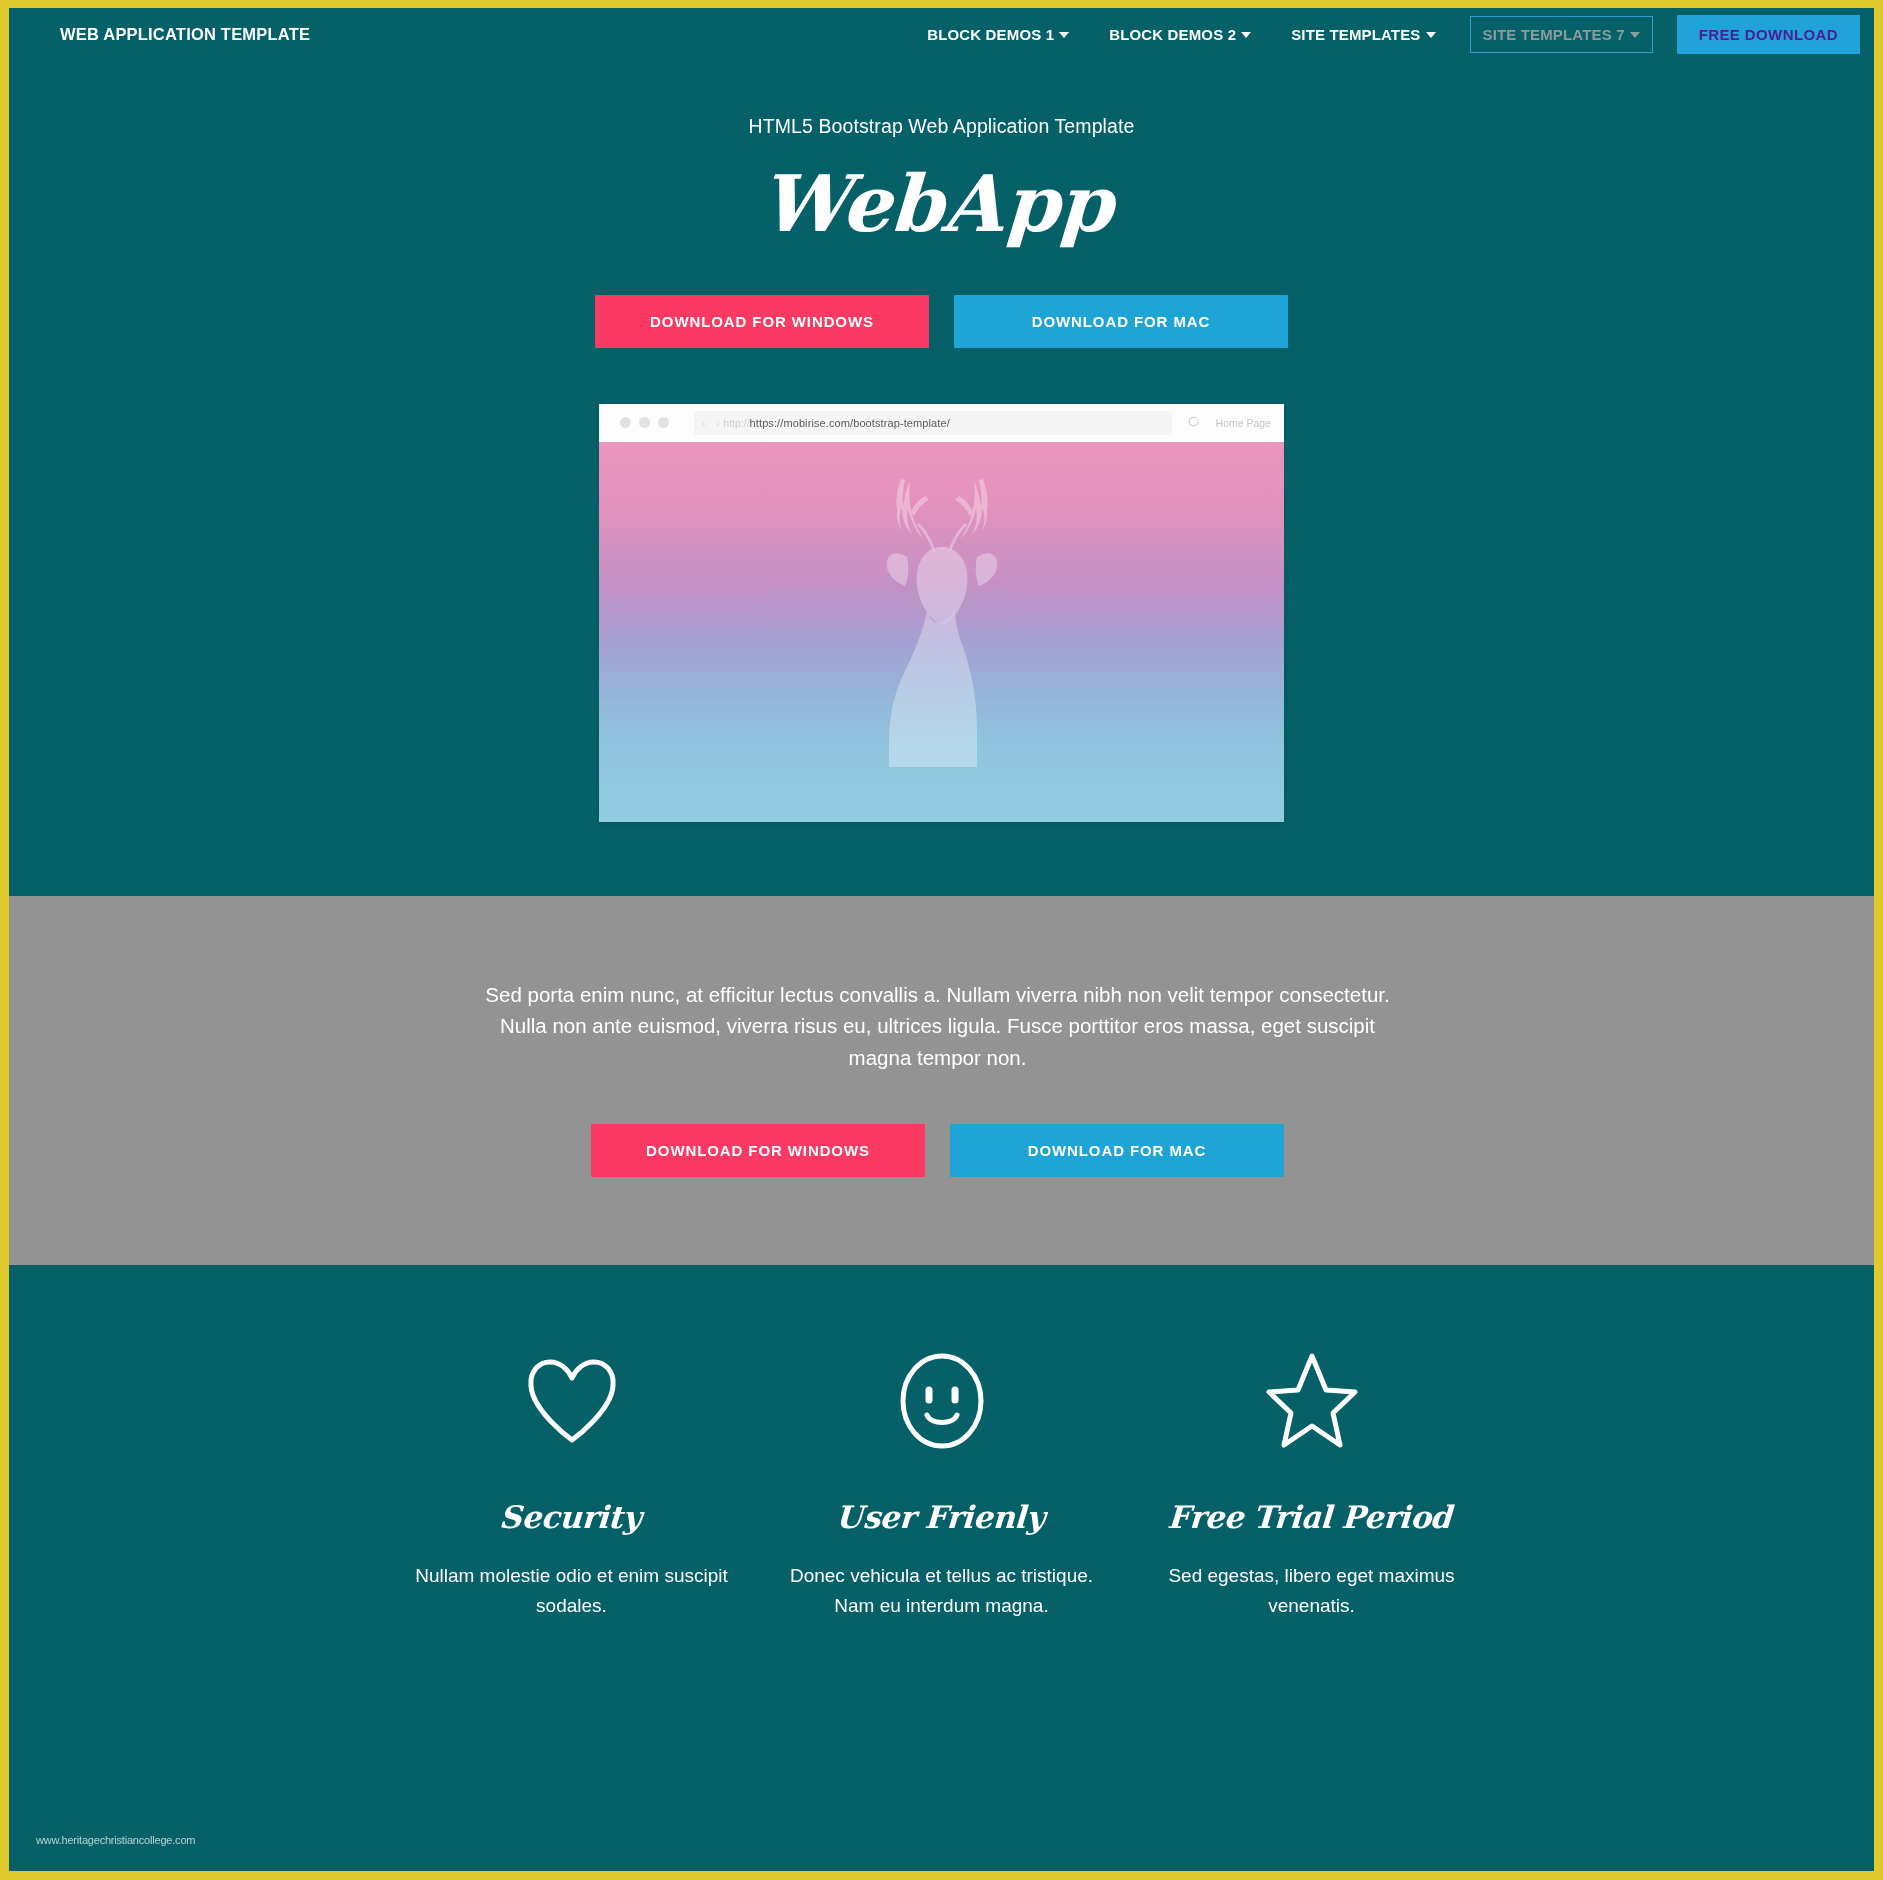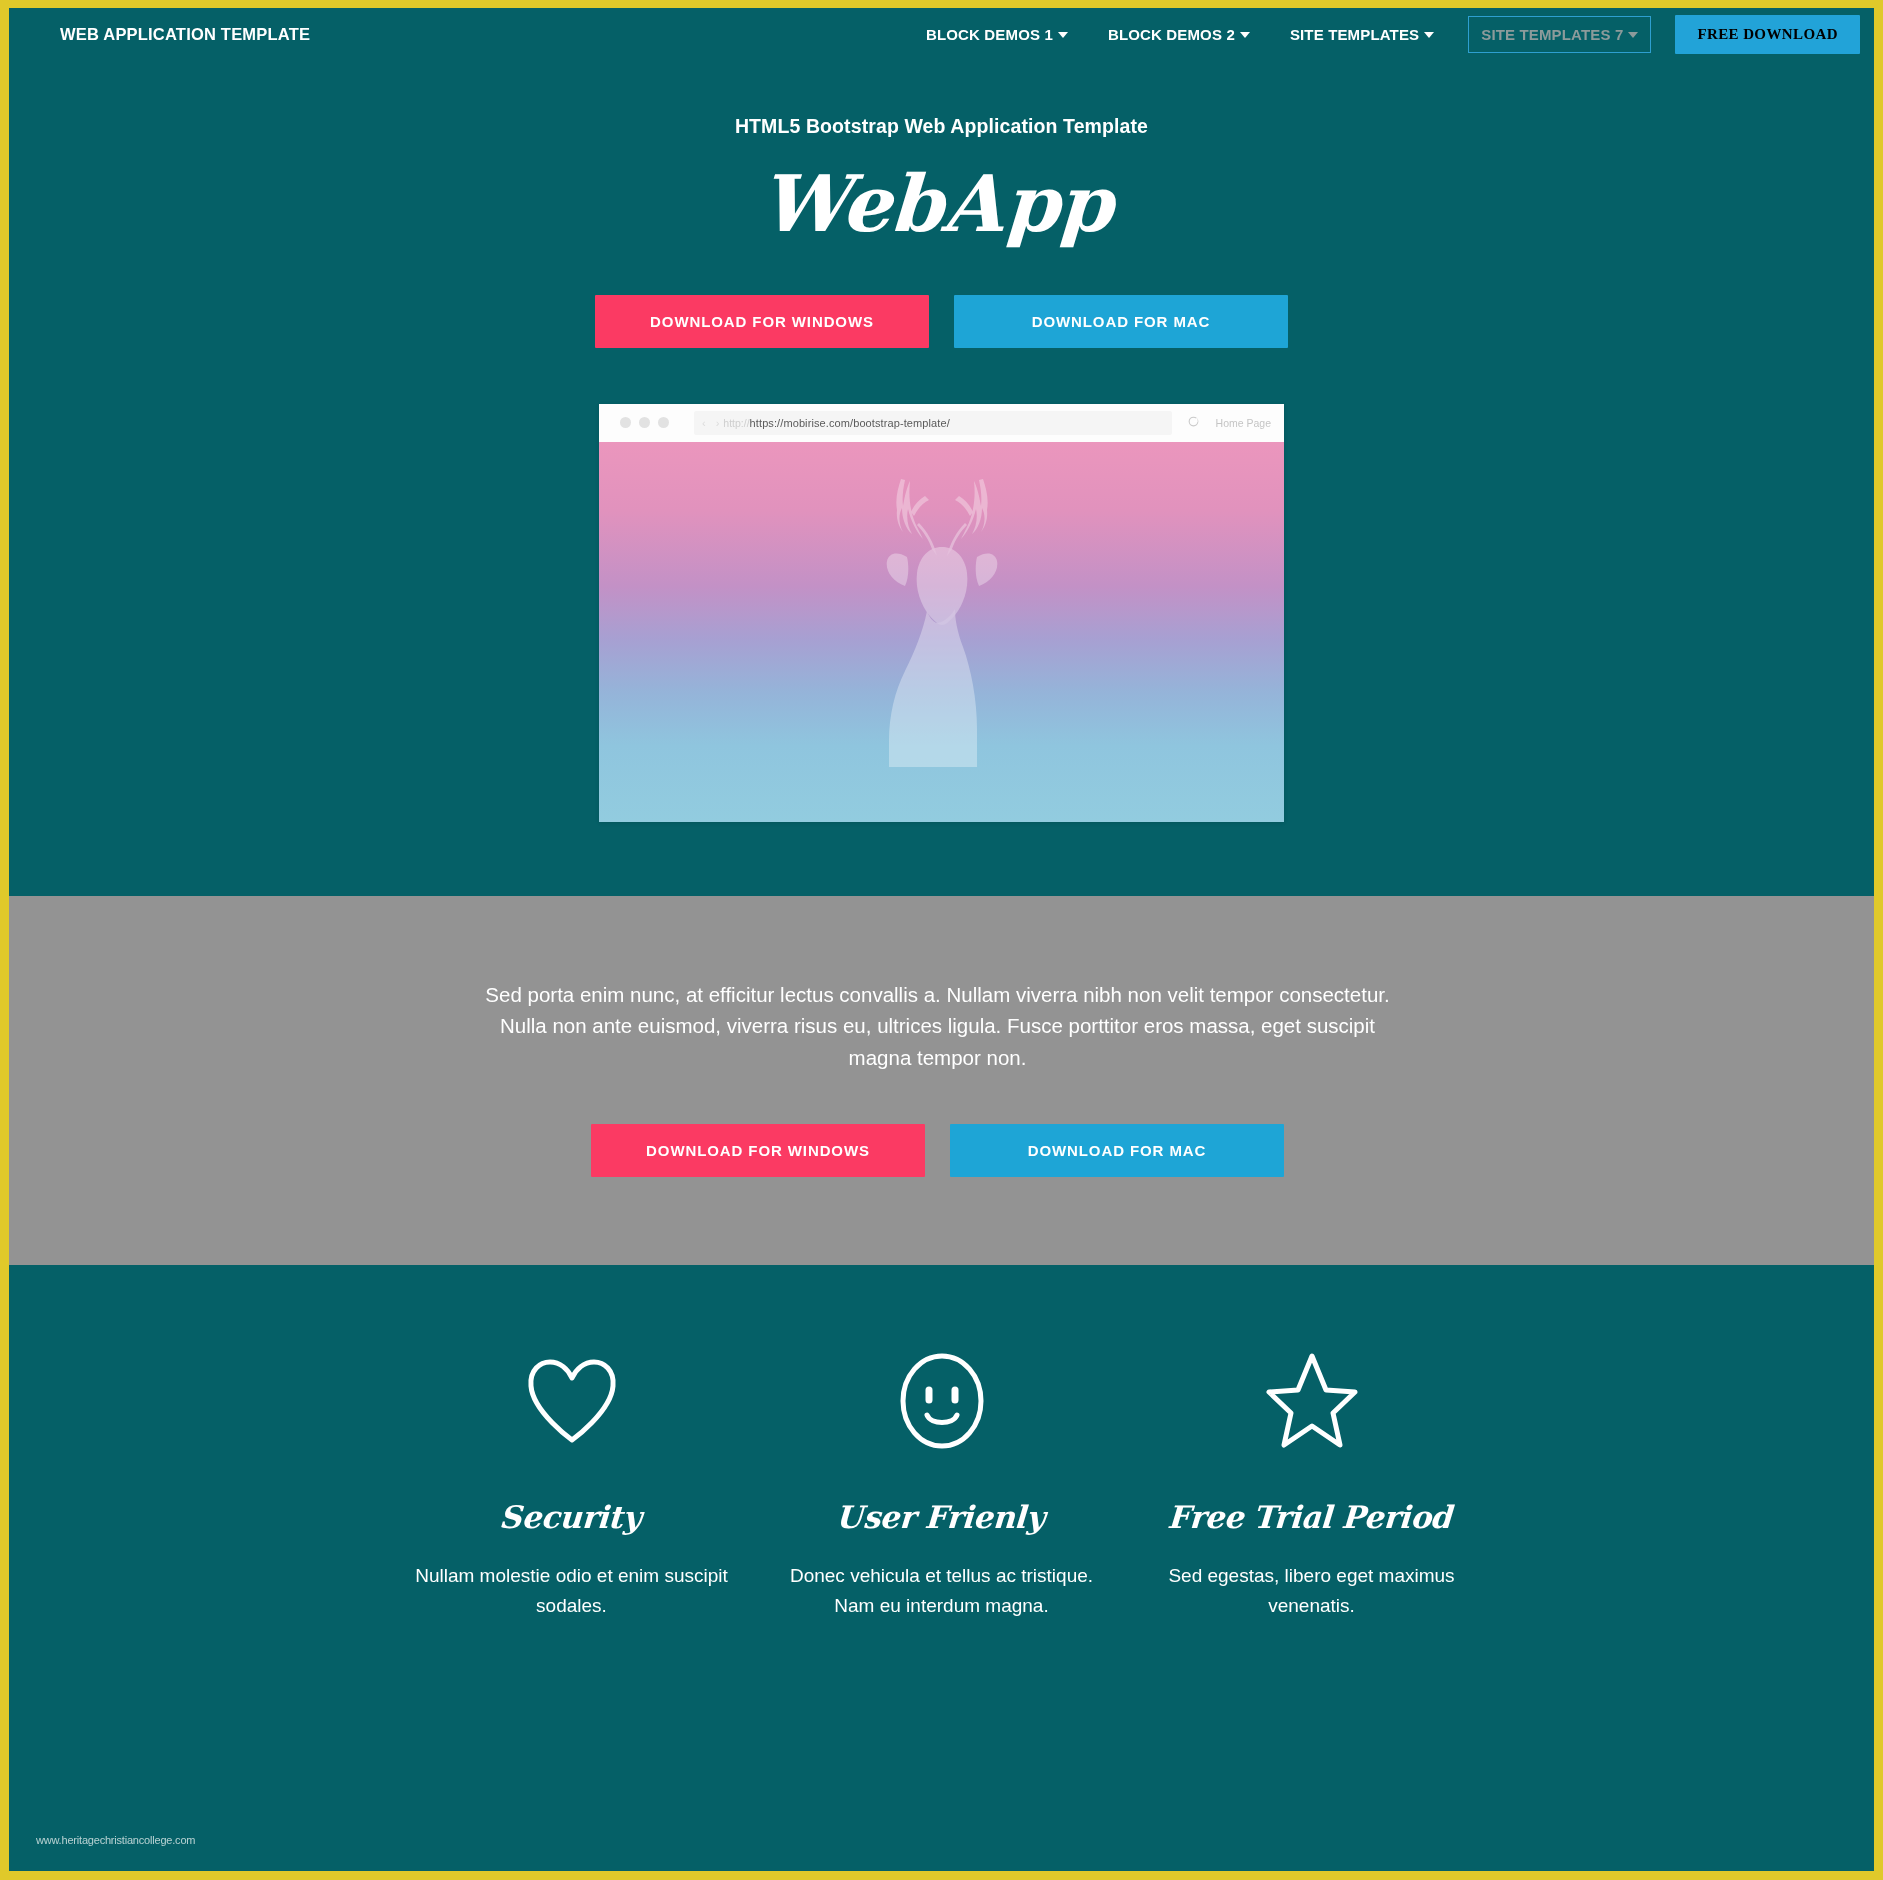--- a/index.html
+++ b/index.html
@@ -75,42 +75,42 @@
   }
   .nav-link.focused {
     color: #8c9b9b;
     border: 1px solid #2e9fd0;
     padding: 9px 12px;
     margin: 0 8px 0 6px;
     background: transparent;
   }
   .btn-free {
     background: #22a3d8;
-    color: #000000;
+    color: #4c1d95;
     font-size: 15px;
     font-weight: bold;
     letter-spacing: 0.4px;
     padding: 11px 22px;
     border: none;
     cursor: pointer;
     white-space: nowrap;
-    font-family: Liberation Serif, serif;
+    font-family: Liberation Sans, sans-serif;
     border-radius: 1px;
   }
 
   
   .hero {
     background: #056067;
     padding: 55px 0 74px 0;
     text-align: center;
   }
   .hero-kicker {
     color: #ffffff;
     font-size: 19.5px;
-    font-weight: 700;
+    font-weight: 400;
     letter-spacing: 0.1px;
     margin-bottom: 26px;
   }
   .hero-title {
     color: #ffffff;
     font-size: 78px;
     line-height: 1.02;
     font-family: "DejaVu Serif", serif;
     font-style: italic;
     font-weight: bold;

